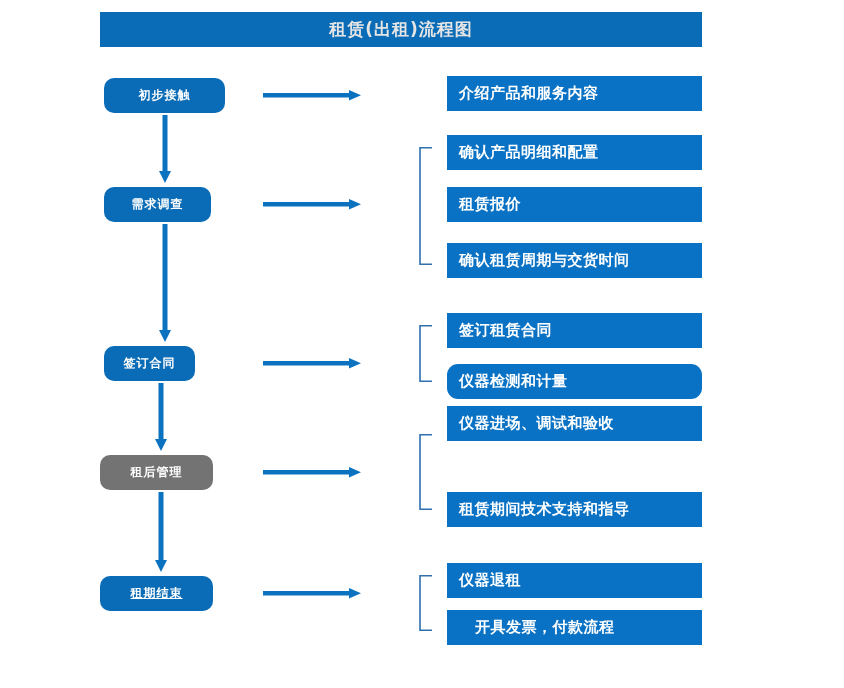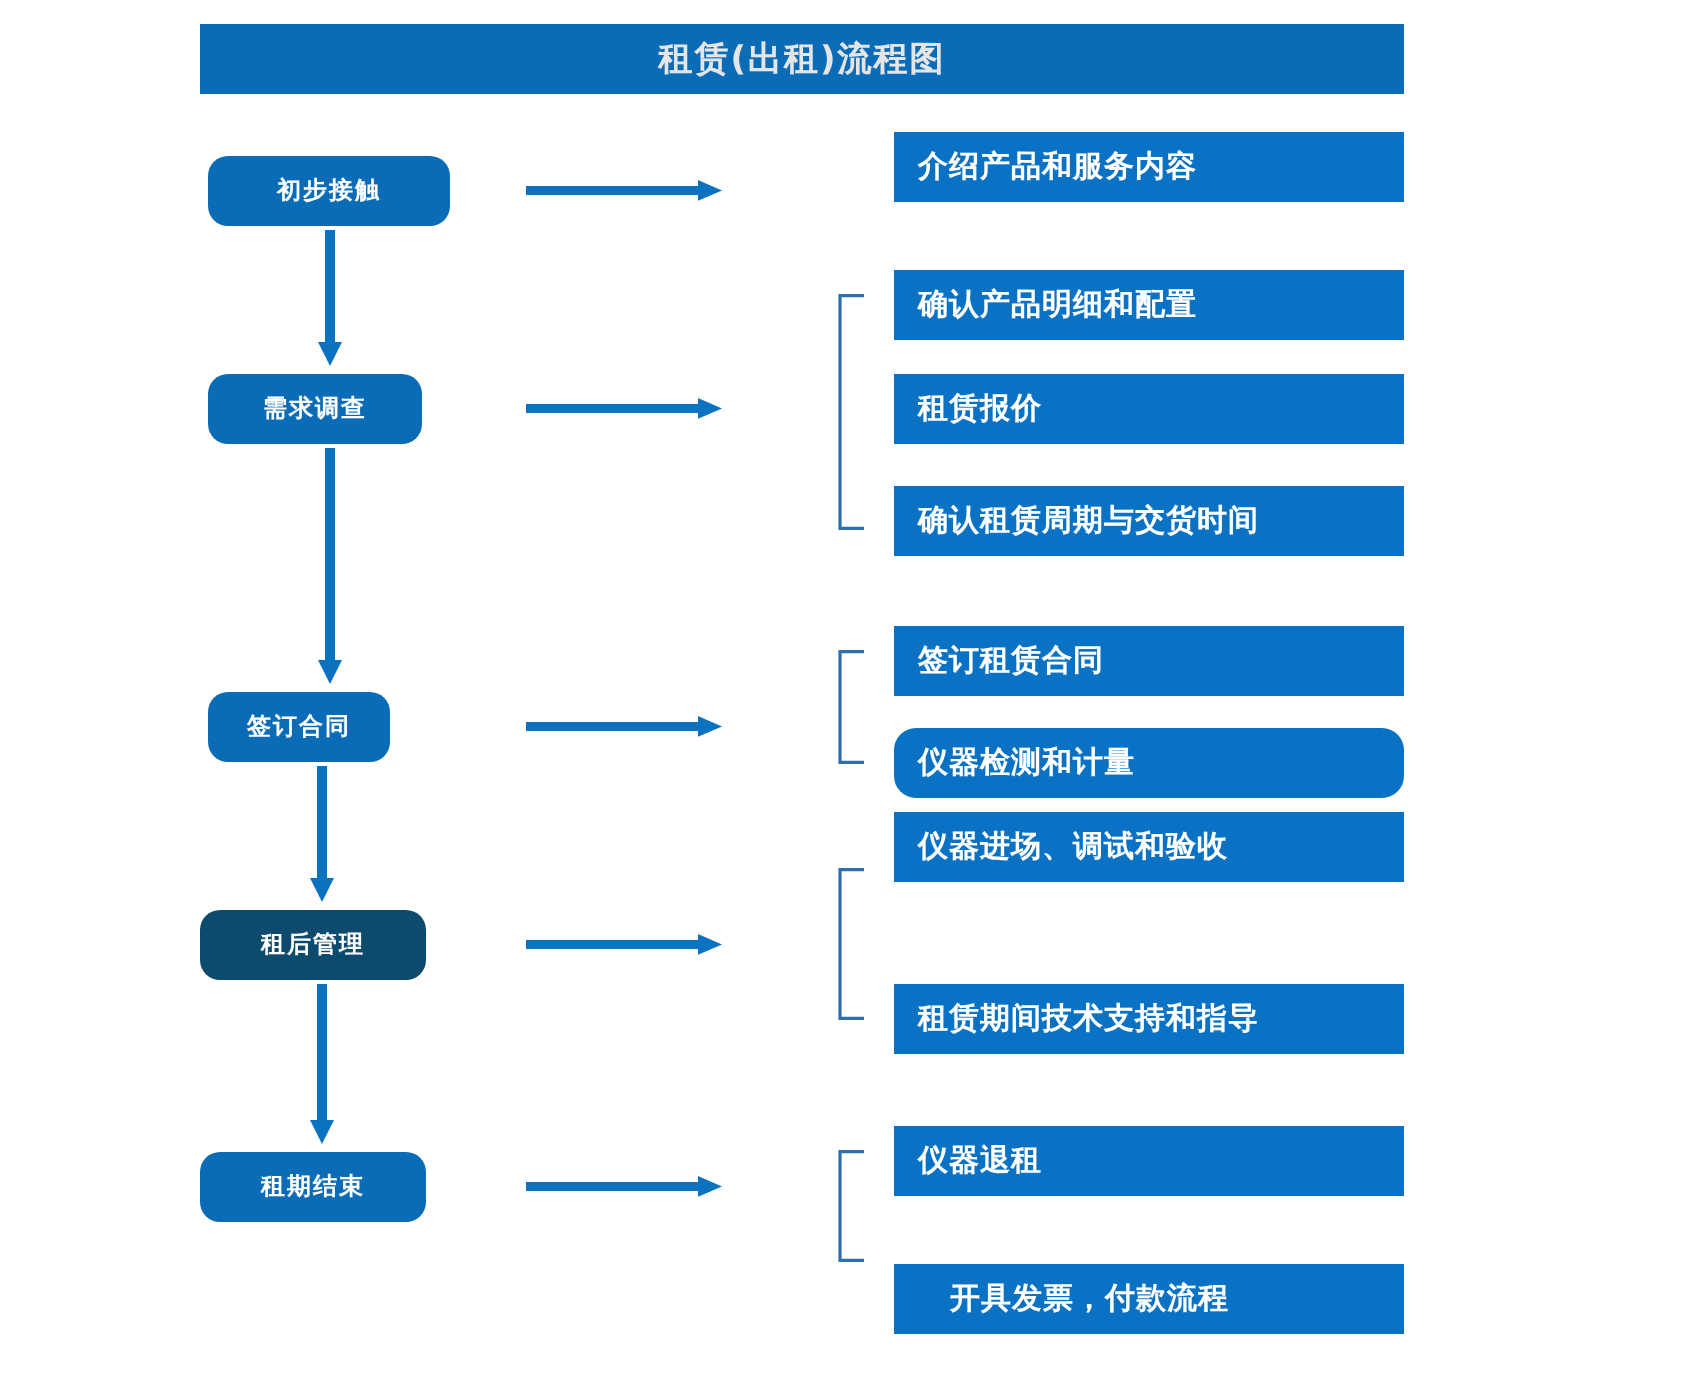--- a/index.html
+++ b/index.html
@@ -93,34 +93,34 @@
 <body>
 
 <div id="canvas">
 
   <div class="title-bar">租赁(出租)流程图</div>
 
   <div id="stages-layer">
       <div class="stage-box" style="left: 104px; top: 78px; width: 121px; background: rgb(10, 108, 182);">初步接触</div>
       <div class="stage-box" style="left: 104px; top: 187px; width: 107px; background: rgb(10, 108, 182);">需求调查</div>
       <div class="stage-box" style="left: 104px; top: 346px; width: 91px; background: rgb(10, 108, 182);">签订合同</div>
-      <div class="stage-box" style="left: 100px; top: 455px; width: 113px; background: #0c4a6e;">租后管理</div>
-      <div class="stage-box" style="left: 100px; top: 576px; width: 113px; background: rgb(10, 108, 182);">租期结束</div>
+      <div class="stage-box" style="left: 100px; top: 455px; width: 113px; background: #737373;">租后管理</div>
+      <div class="stage-box" style="left: 100px; top: 576px; width: 113px; background: rgb(10, 108, 182); text-decoration: underline;">租期结束</div>
     </div>
   <div id="details-layer">
-      <div class="detail-box" style="top: 66px; background: rgb(10, 114, 196);">介绍产品和服务内容</div>
+      <div class="detail-box" style="top: 76px; background: rgb(10, 114, 196);">介绍产品和服务内容</div>
       <div class="detail-box" style="top: 135px; background: rgb(10, 114, 196);">确认产品明细和配置</div>
       <div class="detail-box" style="top: 187px; background: rgb(10, 114, 196);">租赁报价</div>
       <div class="detail-box" style="top: 243px; background: rgb(10, 114, 196);">确认租赁周期与交货时间</div>
       <div class="detail-box" style="top: 313px; background: rgb(10, 114, 196);">签订租赁合同</div>
       <div class="detail-box" style="top: 364px; background: rgb(10, 114, 196); border-radius: 11px;">仪器检测和计量</div>
       <div class="detail-box" style="top: 406px; background: rgb(10, 114, 196);">仪器进场、调试和验收</div>
       <div class="detail-box" style="top: 492px; background: rgb(10, 114, 196);">租赁期间技术支持和指导</div>
       <div class="detail-box" style="top: 563px; background: rgb(10, 114, 196);">仪器退租</div>
-      <div class="detail-box" style="top: 632px; background: rgb(10, 114, 196); padding-left: 28px;">开具发票，付款流程</div>
+      <div class="detail-box" style="top: 610px; background: rgb(10, 114, 196); padding-left: 28px;">开具发票，付款流程</div>
     </div>
   <div id="arrows-layer">
       <div class="arrow-right" style="left: 263px; top: 88px; width: 98px;">
         <svg width="98" height="14" viewBox="0 0 98 14">
           <rect x="0" y="5" width="87" height="4.5" fill="#0b72c0"></rect>
           <polygon points="86,2 98,7.2 86,12.4" fill="#0b72c0"></polygon>
         </svg>
       </div>
       <div class="arrow-right" style="left: 263px; top: 197px; width: 98px;">
         <svg width="98" height="14" viewBox="0 0 98 14">

